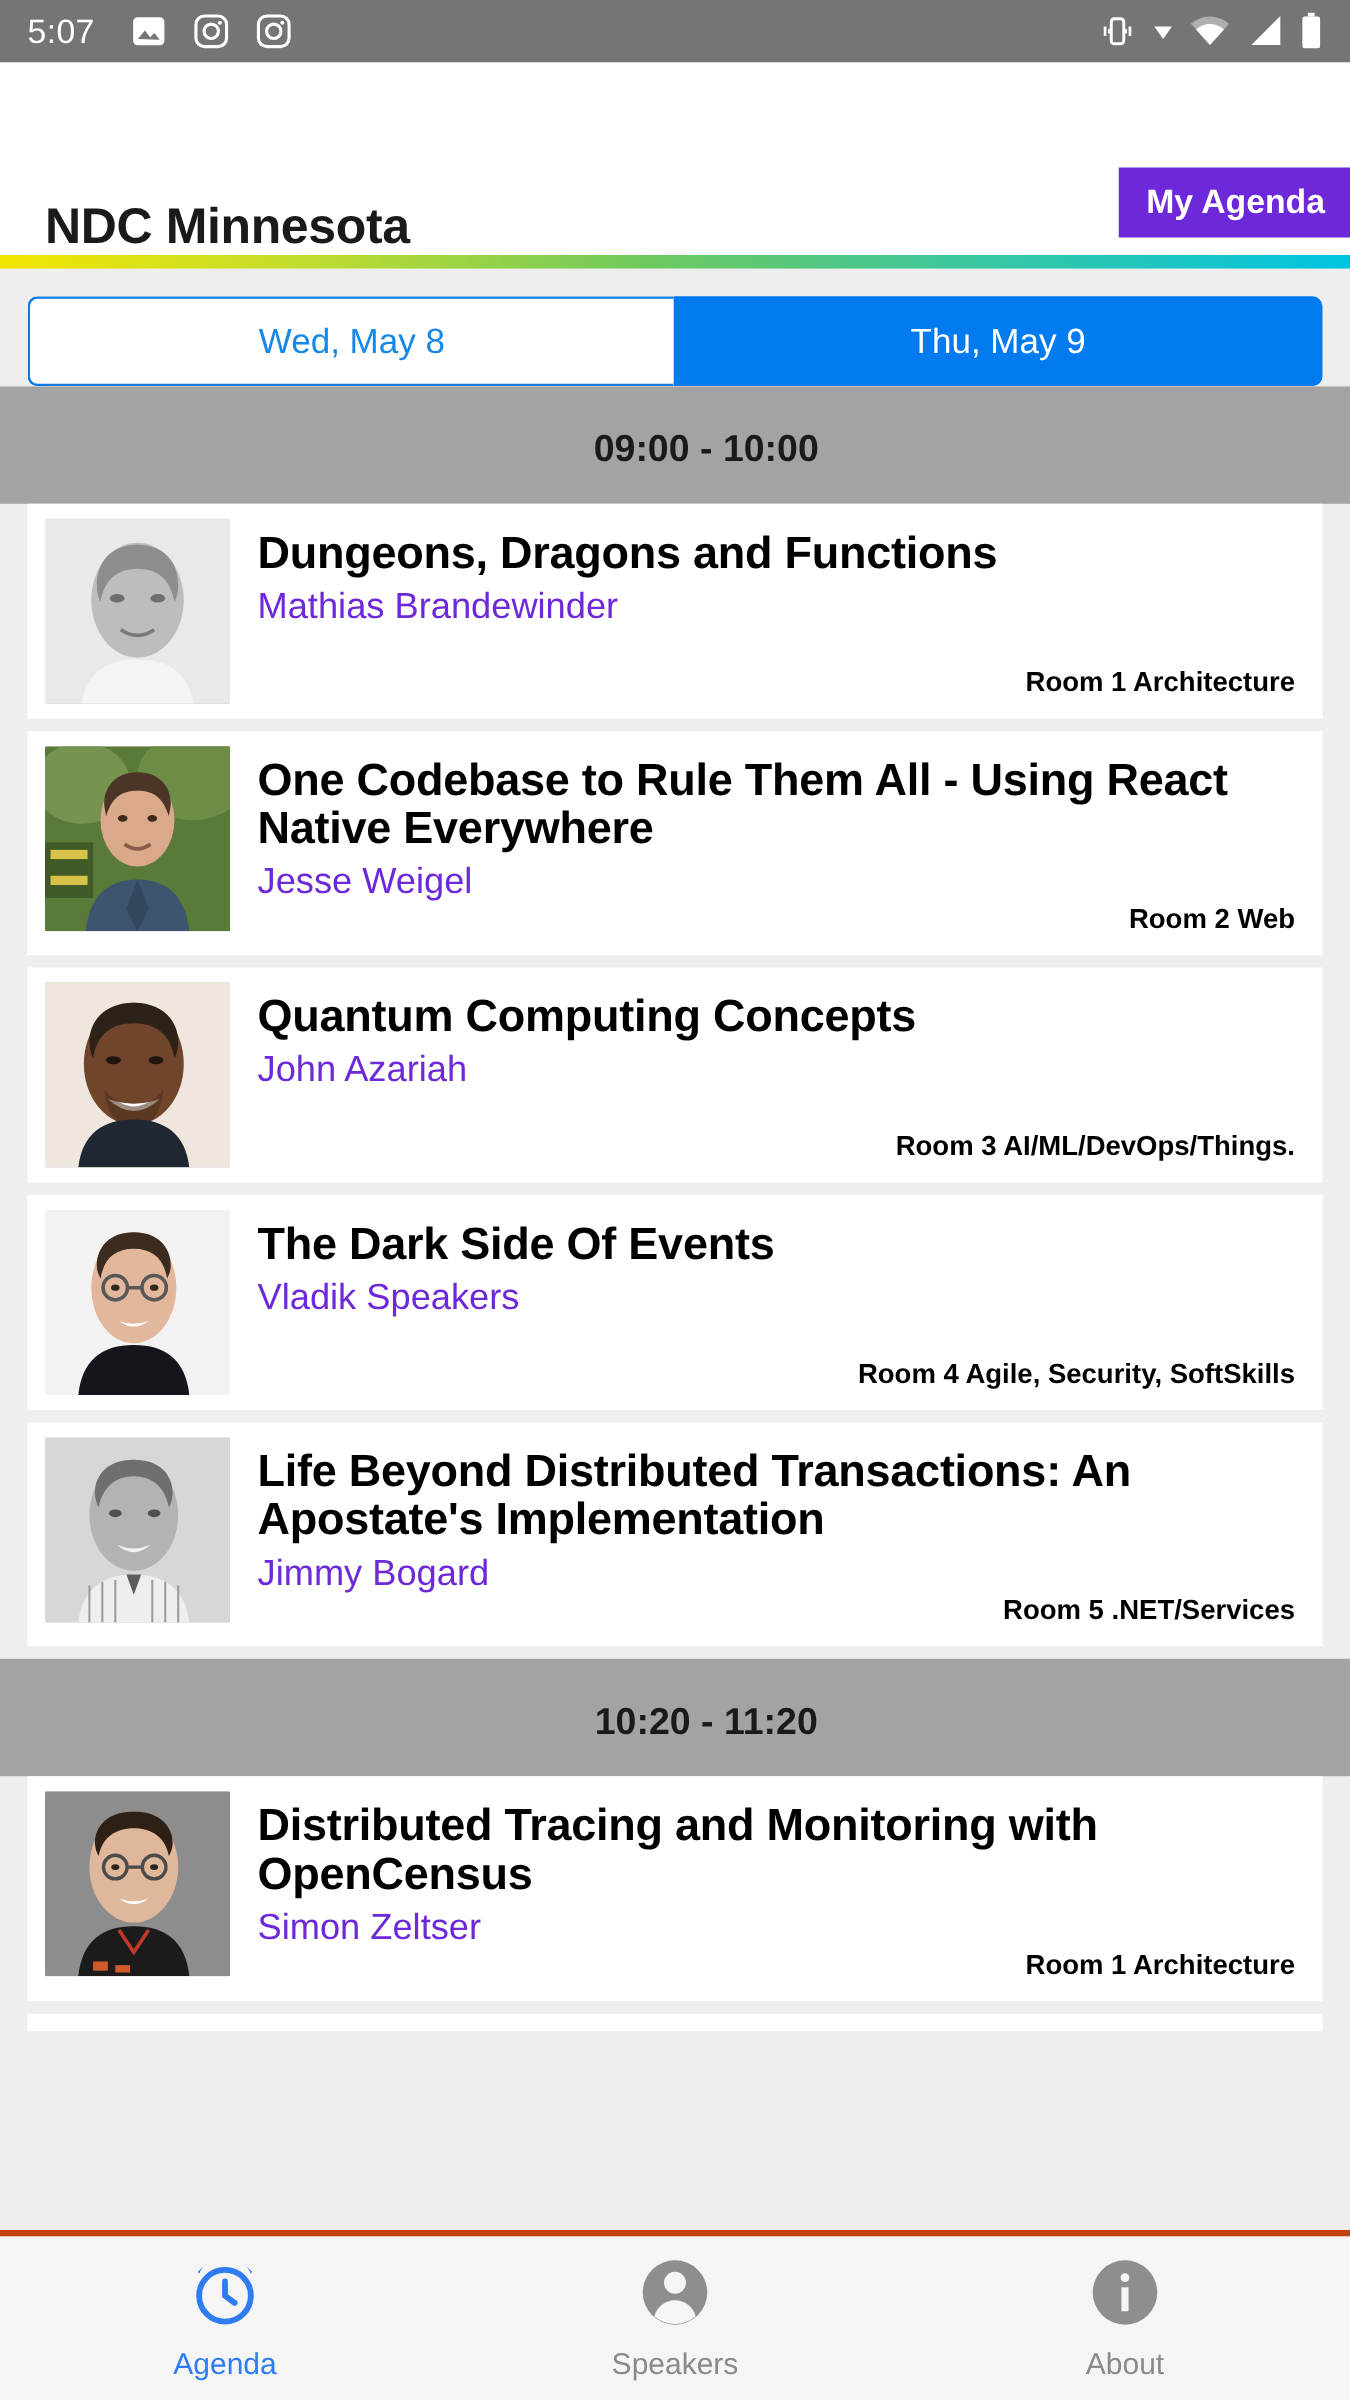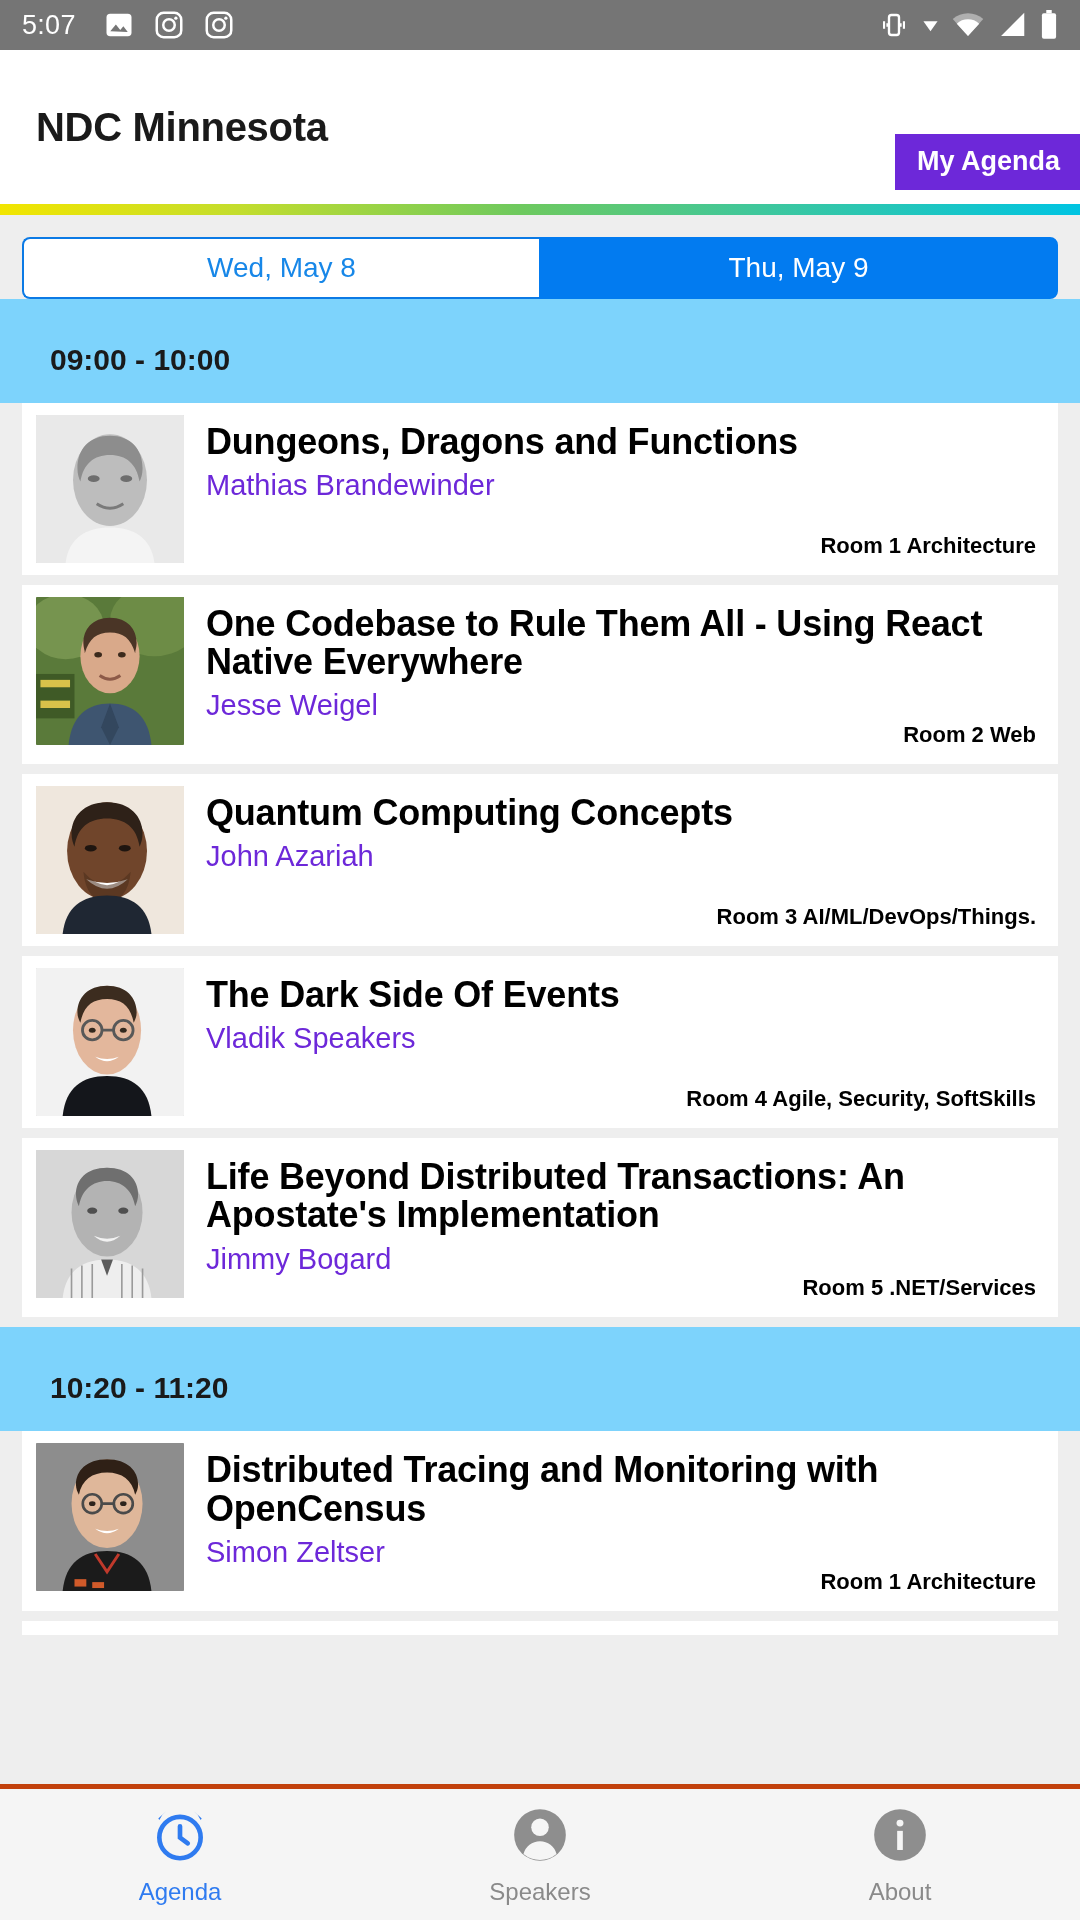--- a/index.html
+++ b/index.html
@@ -17,54 +17,54 @@
     display:flex; align-items:center; padding:0 22px; flex:0 0 50px;
   }
   .status-time { font-size:27px; font-weight:400; letter-spacing:0.3px; }
   .status-left-icons { display:flex; align-items:center; gap:20px; margin-left:28px; }
   .status-right { margin-left:auto; display:flex; align-items:center; gap:13px; }
   .sicon { display:inline-flex; align-items:center; justify-content:center; }
 
   
   .appbar {
     background:#ffffff; height:154px; flex:0 0 154px;
-    display:flex; align-items:center; position:relative;
+    display:flex; align-items:flex-end; position:relative;
   }
   .app-title {
     font-size:40px; font-weight:bold; color:#1a1a1a;
     margin-left:36px; letter-spacing:-0.3px;
   }
   .my-agenda-btn {
     position:absolute; right:0; top:84px;
     background:#6d28d9; color:#ffffff;
     font-size:27px; font-weight:bold;
     padding:14px 20px 15px 22px;
     border:none; cursor:pointer; line-height:1;
   }
   .gradient-bar {
     height:11px; flex:0 0 11px;
     background:linear-gradient(to right,#f2e500 0%,#c3dd2d 22%,#6ec95e 48%,#3fc79b 70%,#00c4e2 100%);
   }
 
   
   .tabs-wrap { padding:22px 22px 0 22px; background:#eeeeee; flex:0 0 auto; }
-  .tabs { display:flex; height:62px; }
+  .tabs { display:flex; height:72px; }
   .tab {
     flex:1; display:flex; align-items:center; justify-content:center;
     font-size:28px; cursor:pointer; border:2px solid #0b7ae5;
   }
   .tab.inactive { background:#ffffff; color:#1787e8; border-radius:8px 0 0 8px; border-right:none; }
   .tab.active { background:#027bf0; color:#ffffff; border-radius:0 8px 8px 0; border-color:#027bf0; }
 
   
   .scroll { flex:1 1 auto; overflow:hidden; background:#eeeeee; position:relative; }
 
   .slot-header {
     font-size:30px; font-weight:bold; color:#1a1a1a;
-    padding:44px 0 26px 50px; background:#7dd3fc;
+    padding:34px 0 26px 50px; background:#a3a3a3;text-align:center;
   }
 
   .card {
     background:#ffffff; margin:0 22px 10px 22px;
     display:flex; padding:12px 0 12px 14px; position:relative;
   }
   .thumb {
     width:148px; height:148px; flex:0 0 148px;
     background:#cfcfcf; overflow:hidden; border-radius:1px;
   }

